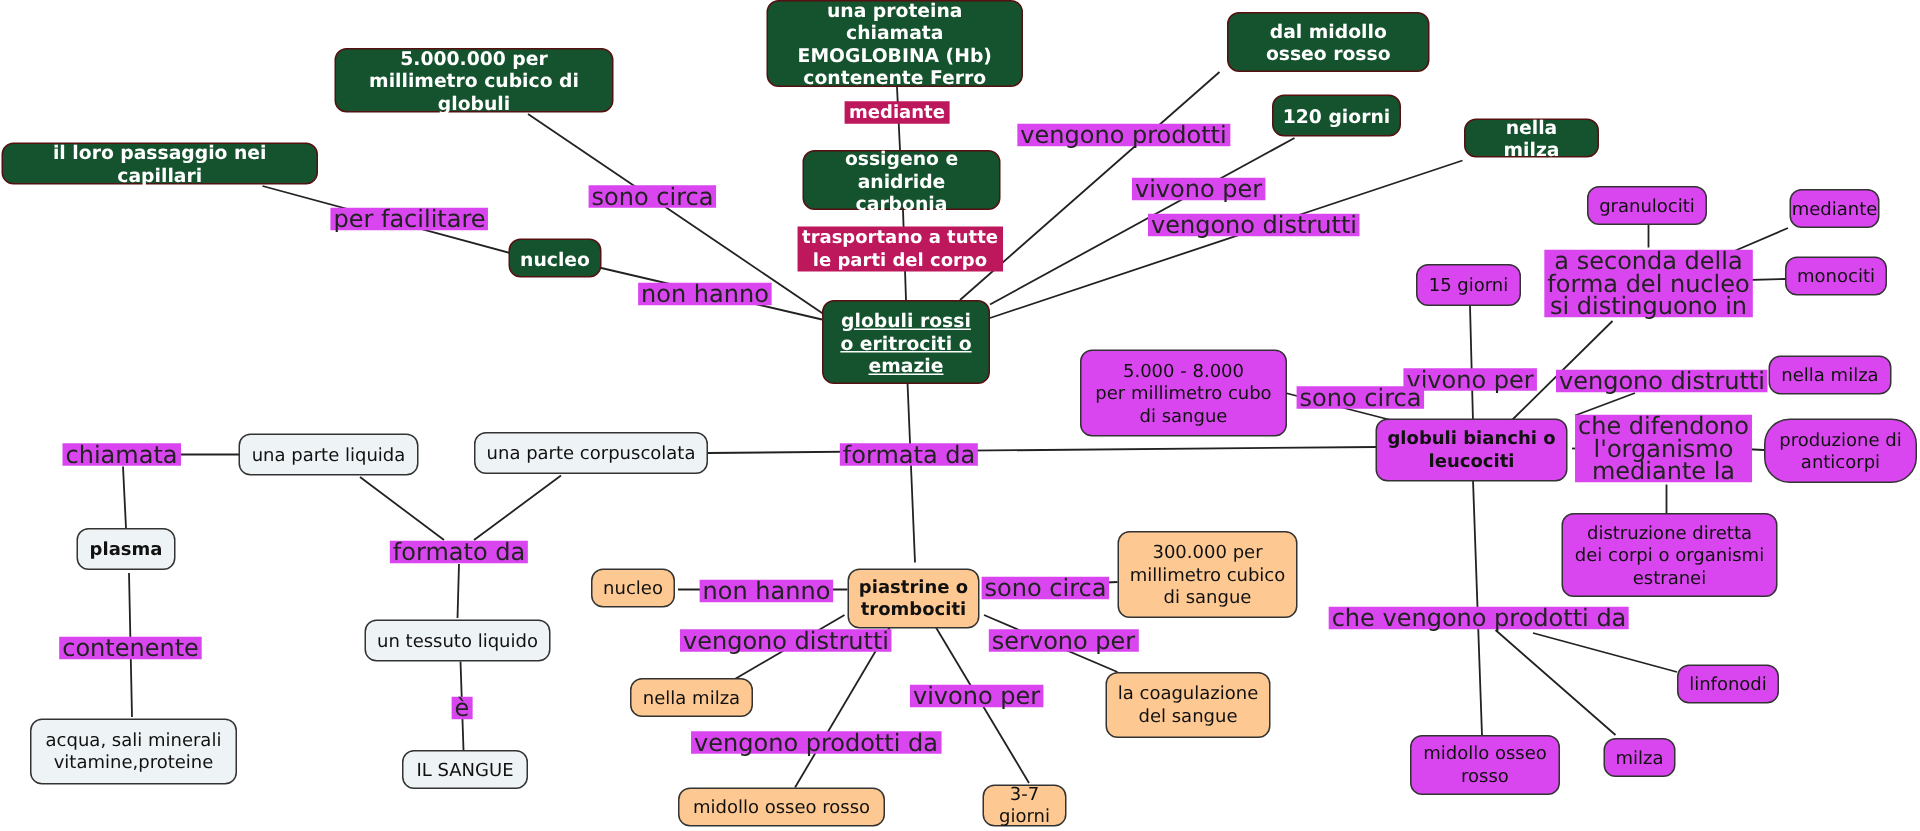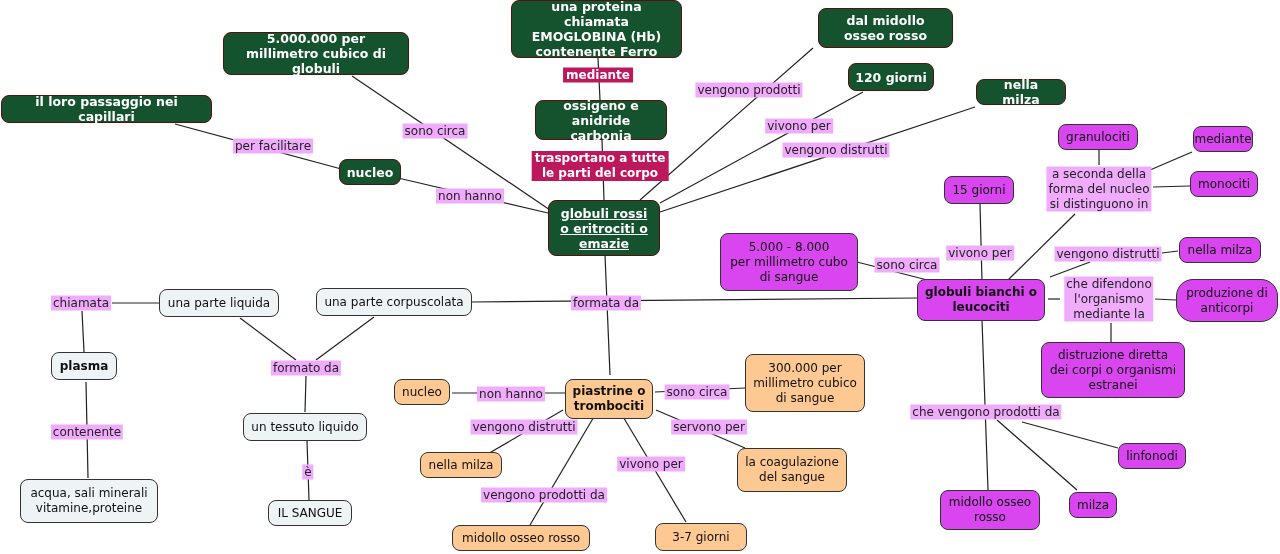--- a/index.html
+++ b/index.html
@@ -8,22 +8,22 @@
   svg#links { position: absolute; left: 0; top: 0; }
   .node { position: absolute; box-sizing: border-box; display: flex; align-items: center; justify-content: center;
           text-align: center; font-size: 12px; line-height: 15px; border: 1px solid #222; border-radius: 8px;
           padding: 2px 6px; cursor: pointer; }
   .red { background: #14532d; color: #ffffff; font-weight: bold; border-color: #551111; font-size: 12.5px; }
   .orange { background: #fdc891; color: #111; border-color: #333; }
   .blue { background: #eef3f5; color: #111; border-color: #333; }
   .white { background: #d946ef; color: #111; border-color: #333; }
   .bold { font-weight: bold; }
   .underline { text-decoration: underline; }
-  .link-label { position: absolute; font-size: 12px; line-height: 15px; color: #222; text-align: center;
-                background: #f0abfc; white-space: pre-line; transform: translate(-50%, -50%); padding: 0 2px; }
+  .link-label { position: absolute; font-size: 16px; line-height: 15px; color: #222; text-align: center;
+                background: #d946ef; white-space: pre-line; transform: translate(-50%, -50%); padding: 0 2px; }
   .red-label { background: #be185d; color: #fff; font-weight: bold; font-size: 12px; padding: 0 3px; border-radius: 0; }
 </style>
 </head>
 <body>
 
 <div id="canvas">
   <svg id="links" width="1280" height="554">
     <g stroke="#222" stroke-width="1.2" fill="none">
 
       <line x1="598" y1="58" x2="600" y2="100"></line>
@@ -101,21 +101,21 @@
   <div class="node blue" style="left:20px;top:479px;width:138px;height:44px;">acqua, sali minerali vitamine,proteine</div>
   <div class="node blue" style="left:243px;top:413px;width:124px;height:28px;">un tessuto liquido</div>
   <div class="node blue" style="left:268px;top:500px;width:84px;height:26px;">IL SANGUE</div>
 
   <div class="node orange" style="left:394px;top:379px;width:56px;height:26px;">nucleo</div>
   <div class="node orange bold" style="left:565px;top:379px;width:88px;height:40px;">piastrine o trombociti</div>
   <div class="node orange" style="left:745px;top:354px;width:120px;height:58px;">300.000 per millimetro cubico di sangue</div>
   <div class="node orange" style="left:420px;top:452px;width:82px;height:26px;">nella milza</div>
   <div class="node orange" style="left:737px;top:448px;width:110px;height:44px;">la coagulazione del sangue</div>
   <div class="node orange" style="left:452px;top:525px;width:138px;height:26px;">midollo osseo rosso</div>
-  <div class="node orange" style="left:655px;top:523px;width:92px;height:28px;">3-7 giorni</div>
+  <div class="node orange" style="left:655px;top:523px;width:56px;height:28px;">3-7 giorni</div>
 
   <div class="link-label red-label" style="left:598px;top:75px;">mediante</div>
   <div class="link-label red-label" style="left:600px;top:166px;">trasportano a tutte
 le parti del corpo</div>
   <div class="link-label" style="left:435px;top:131px;">sono circa</div>
   <div class="link-label" style="left:273px;top:146px;">per facilitare</div>
   <div class="link-label" style="left:470px;top:196px;">non hanno</div>
   <div class="link-label" style="left:749px;top:90px;">vengono prodotti</div>
   <div class="link-label" style="left:799px;top:126px;">vivono per</div>
   <div class="link-label" style="left:836px;top:150px;">vengono distrutti</div>

